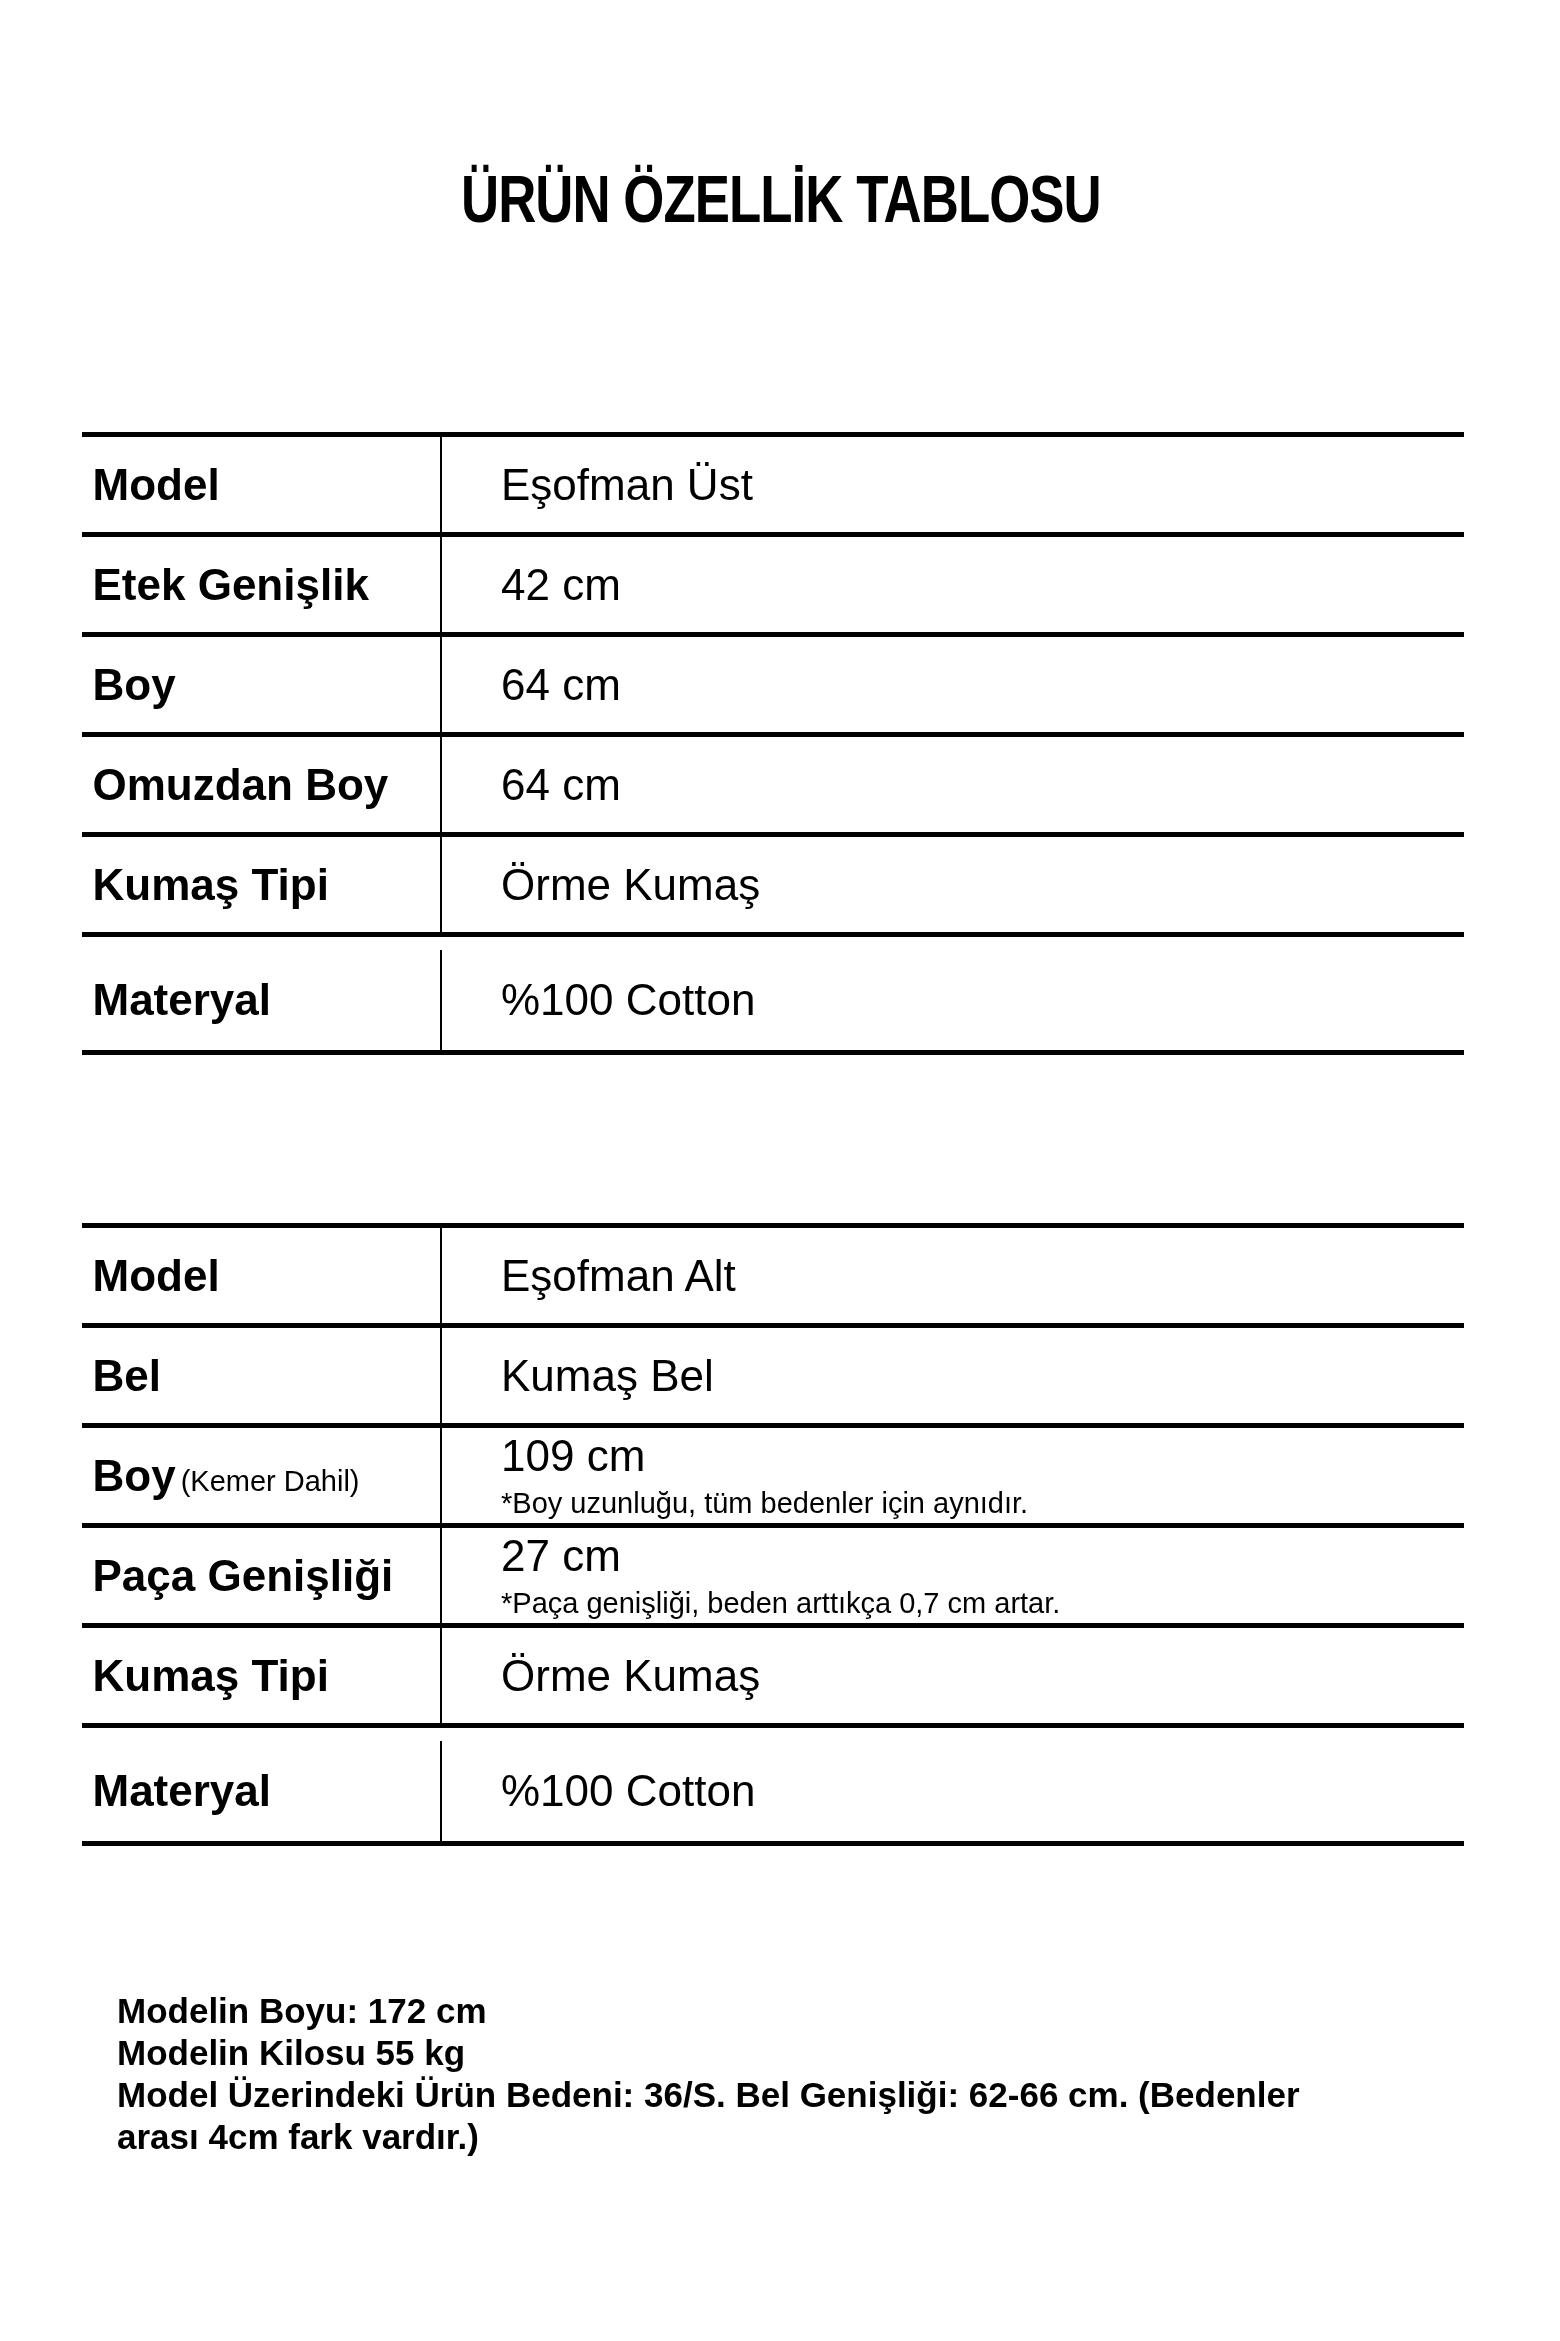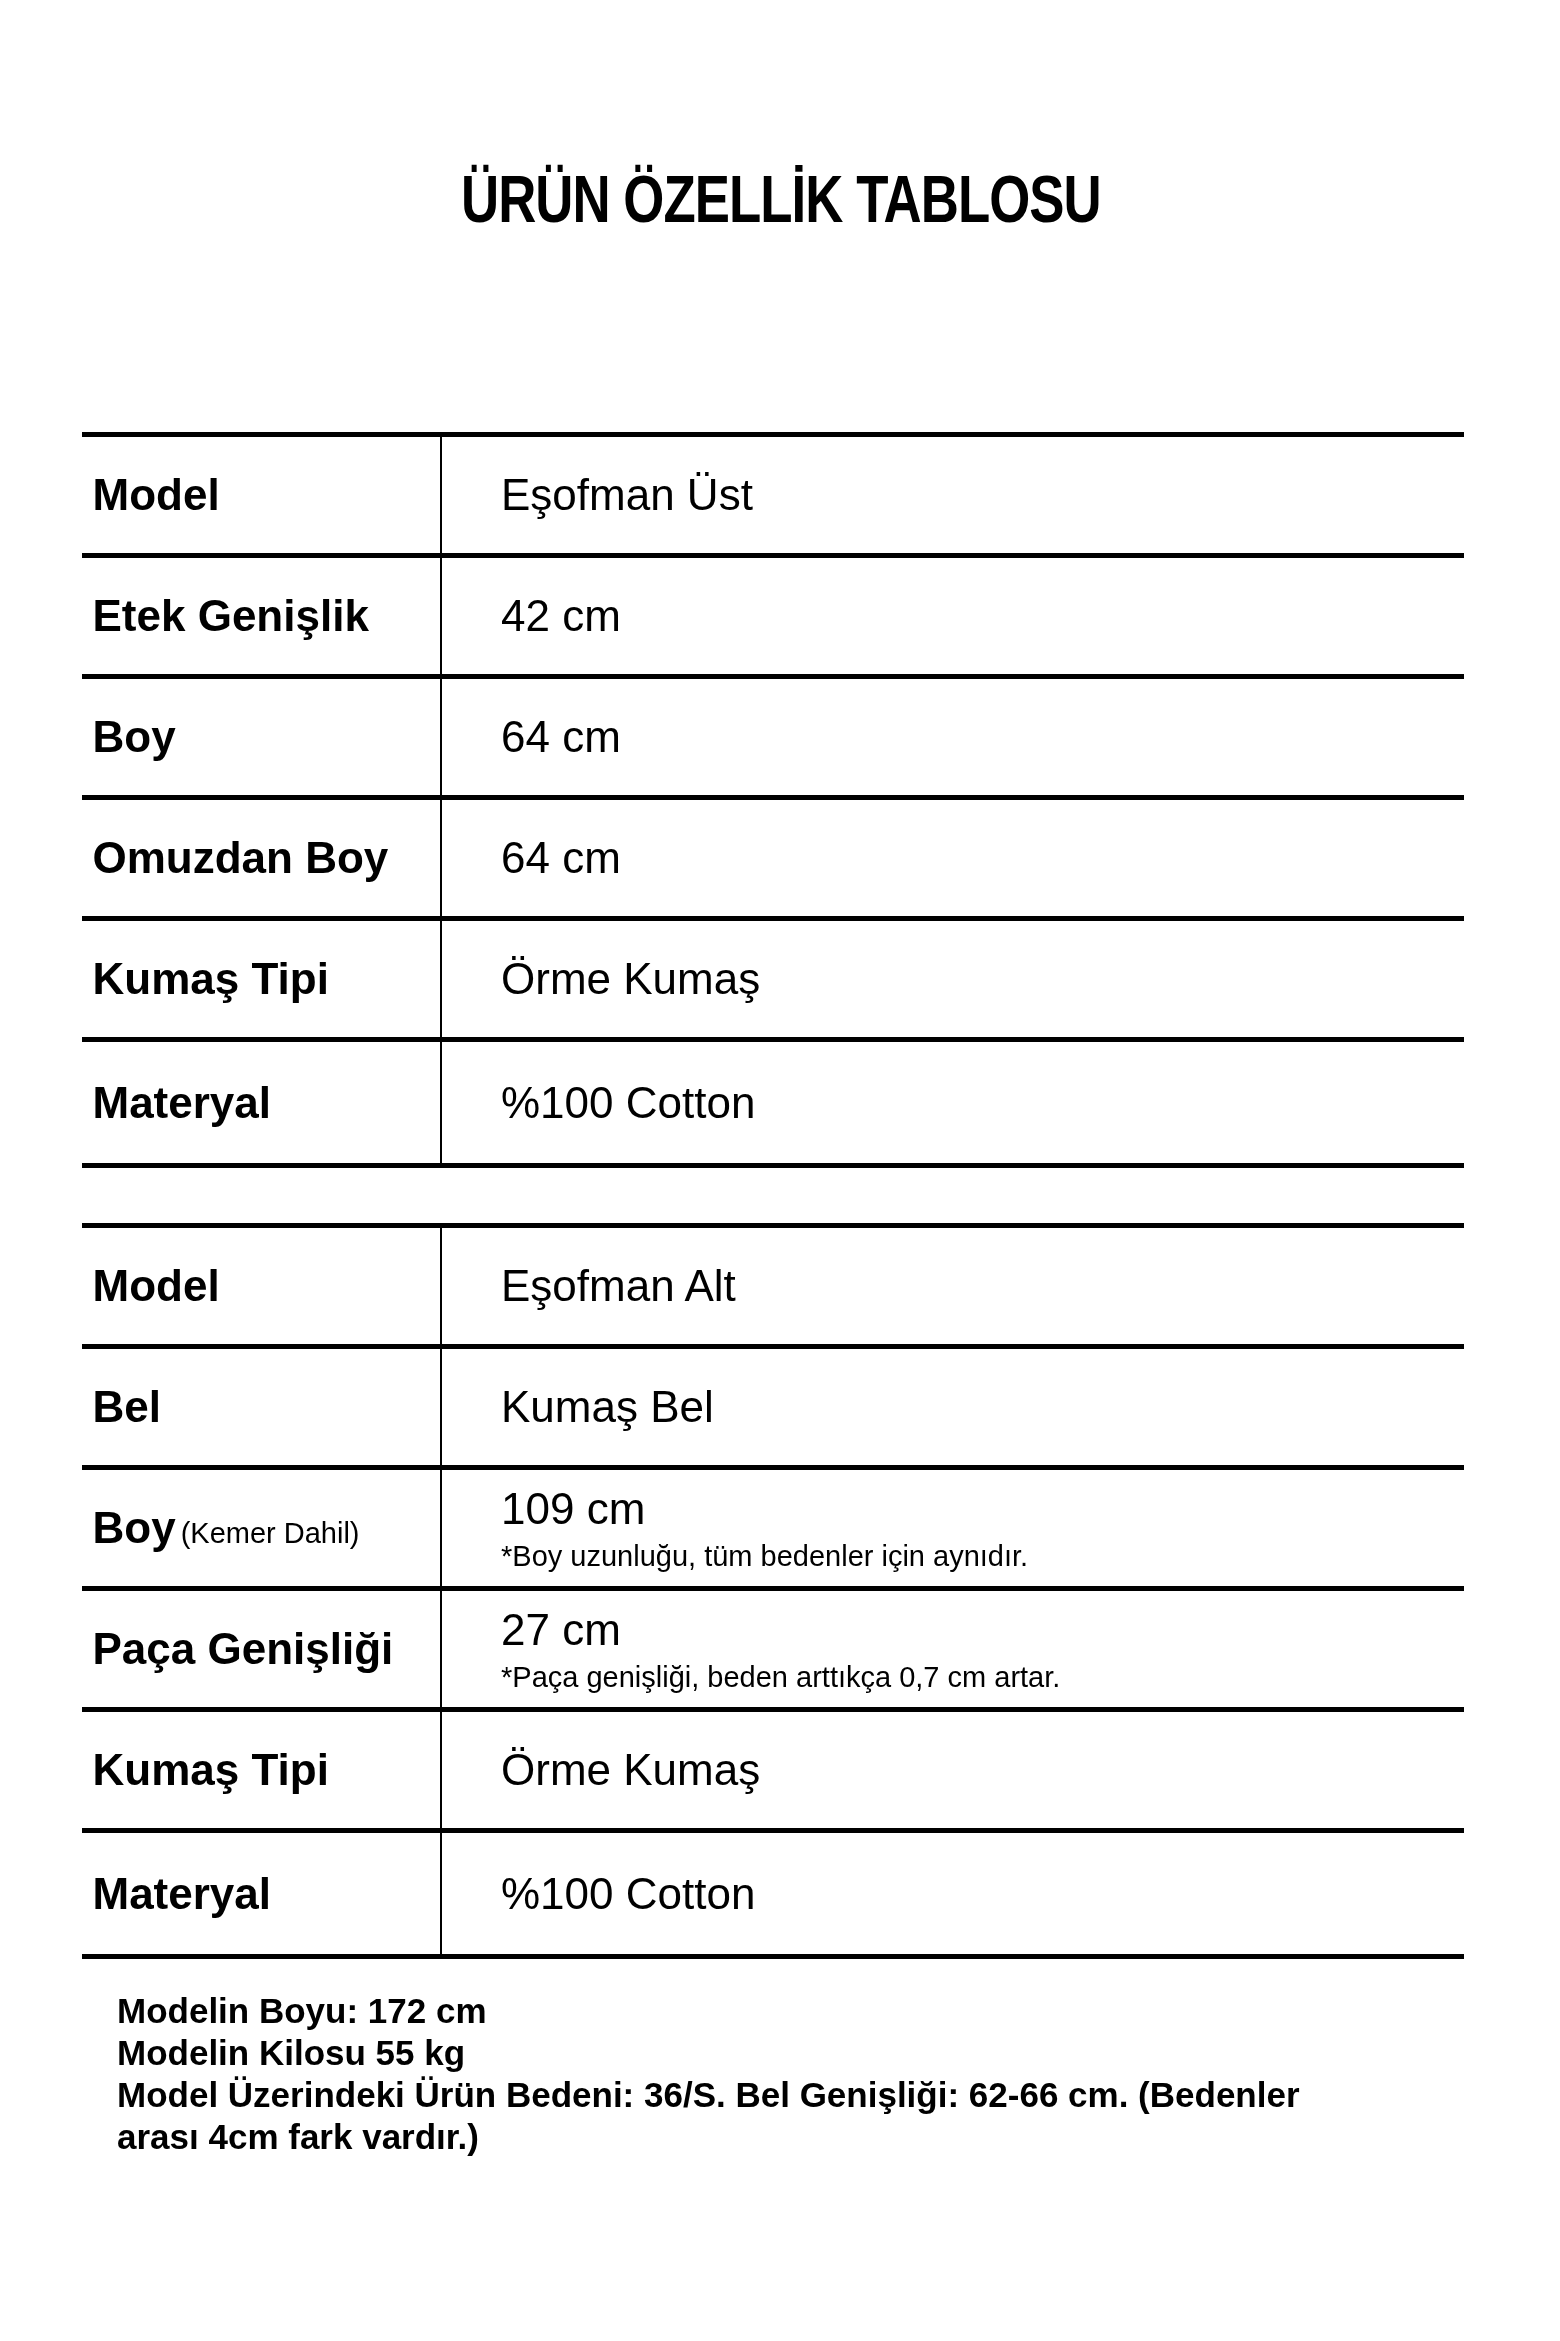--- a/index.html
+++ b/index.html
@@ -38,25 +38,25 @@
     border-top: 5.3px solid #000;
     border-bottom: 5.3px solid #000;
     box-sizing: border-box;
     background: #fff;
   }
   #table-top    { top: 432px; }
   #table-bottom { top: 1223px; }
 
   .row {
     display: flex;
-    height: 121px;
+    height: 100px;
     border-bottom: 5.3px solid #000;
     box-sizing: border-box;
   }
-  .row:last-child { border-bottom: none; }
+  .row:last-child { border-bottom: none; margin-top: 13px; }
 
   .cell-label {
     width: 358px;
     box-sizing: border-box;
     padding-left: 10.5px;
     display: flex;
     align-items: center;
     font-size: 44px;
     font-weight: bold;
   }

